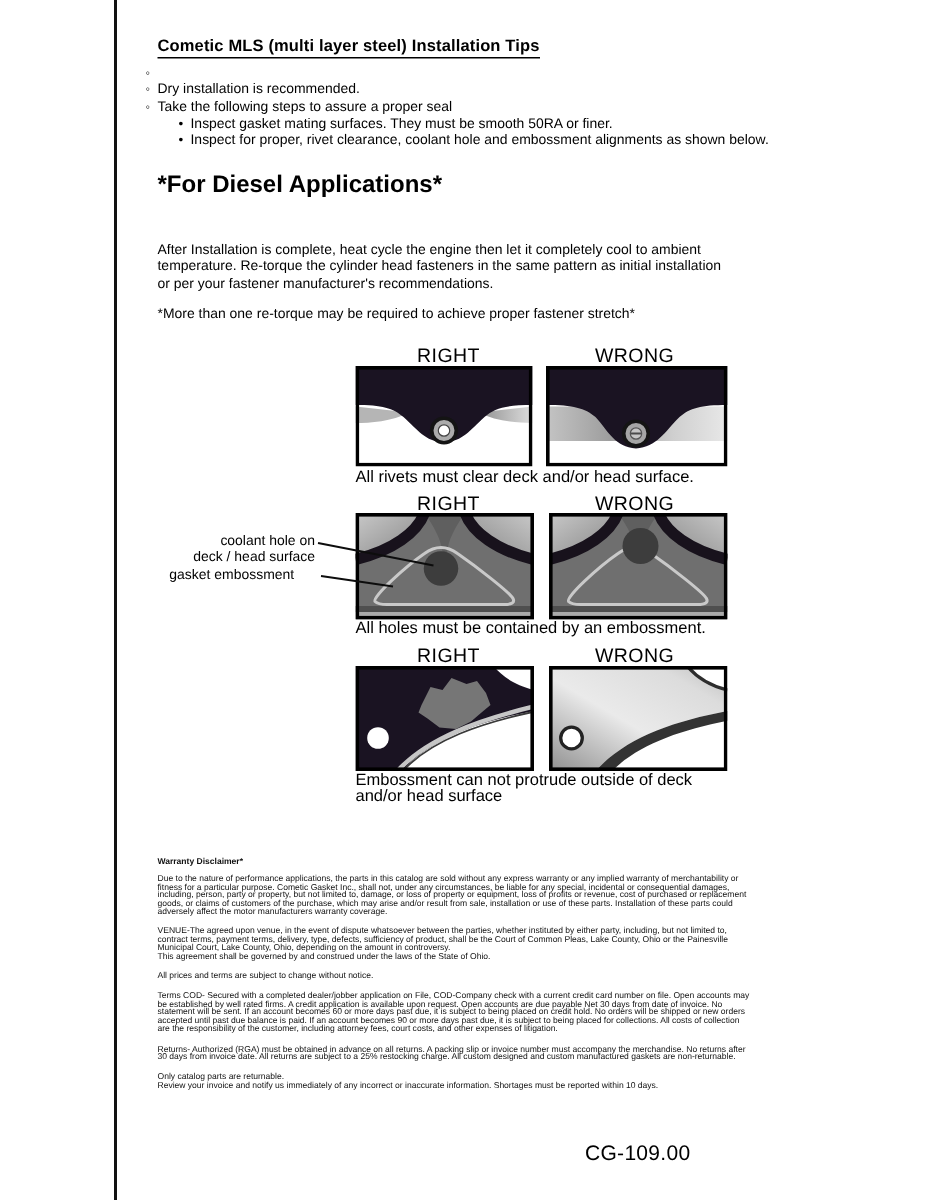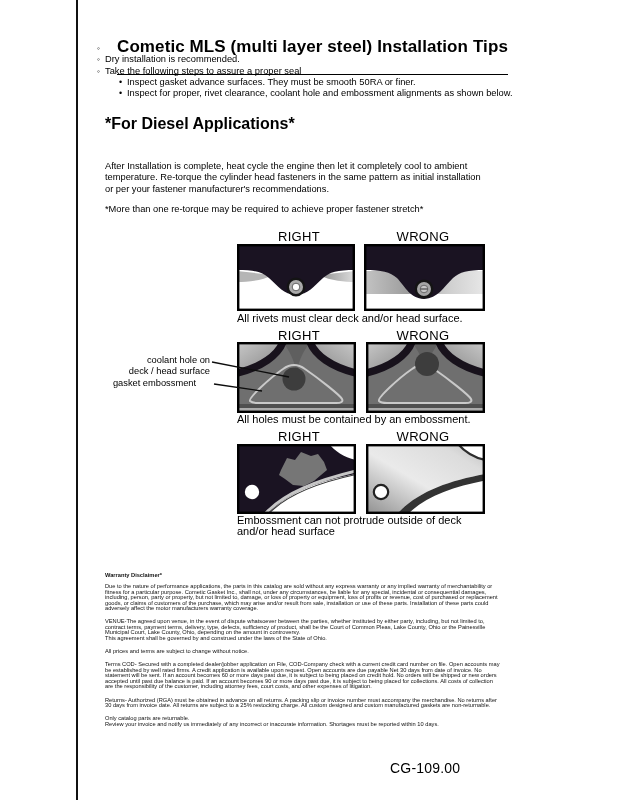--- a/index.html
+++ b/index.html
@@ -1,21 +1,21 @@
 <!DOCTYPE html>
 <html style="--gasket_dark: #1a1322; --panel_gray: #6f6f6f; --hole_dark: #3d3d3d; --emboss_line: #c9c9c9; --deck_gray: #b9b9b9;"><head>
 <meta charset="utf-8">
 <style>
   html,body{margin:0;padding:0;background:#fff;}
   .page{position:relative;width:618px;height:800px;background:#ffffff;overflow:hidden;
         font-family:"Liberation Sans",sans-serif;color:#000;}
   .left-rule{position:absolute;left:76px;top:0;width:1.5px;height:800px;background:#111;}
 
-  .title{position:absolute;left:105px;top:25px;margin:12px;font-size:17px;font-weight:bold;
-         letter-spacing:.1px;border-bottom:1.6px solid #000;padding-bottom:17px;display:inline-block;}
+  .title{position:absolute;left:105px;top:25px;margin:0;font-size:11px;font-weight:bold;
+         letter-spacing:.1px;border-bottom:1.6px solid #000;padding-bottom:1px;display:inline-block;}
 
   .bullets{position:absolute;left:97px;top:43px;width:460px;font-size:9.3px;line-height:11.3px;}
   .li{display:flex;}
   .li .mark{flex:none;width:8px;font-size:8.5px;}
   .li.sub{padding-left:22px;}
   .li.sub .mark{width:8px;font-size:9px;}
 
   .diesel-heading{position:absolute;left:105px;top:115px;margin:0;font-size:16px;font-weight:bold;}
   .para{position:absolute;left:105px;width:460px;font-size:9.3px;line-height:11.3px;white-space:pre-line;}
   .para.p1{top:133px;}
@@ -67,21 +67,21 @@
     <div class="li">
       <span class="mark">◦</span>
       <span>Dry installation is recommended.</span>
     </div>
     <div class="li">
       <span class="mark">◦</span>
       <span>Take the following steps to assure a proper seal</span>
     </div>
     <div class="li sub">
       <span class="mark">•</span>
-      <span>Inspect gasket advance surfaces.  They must be smooth 50RA or finer.</span>
+      <span>Inspect gasket mating surfaces.  They must be smooth 50RA or finer.</span>
     </div>
     <div class="li sub">
       <span class="mark">•</span>
       <span>Inspect for proper, rivet clearance, coolant hole and embossment alignments as shown below.</span>
     </div>
   </div>
 
   <h2 class="diesel-heading">*For Diesel Applications*</h2>
   <div class="para p2">After Installation is complete, heat cycle the engine then let it completely cool to ambient
 temperature. Re-torque the cylinder head fasteners in the same pattern as initial installation

